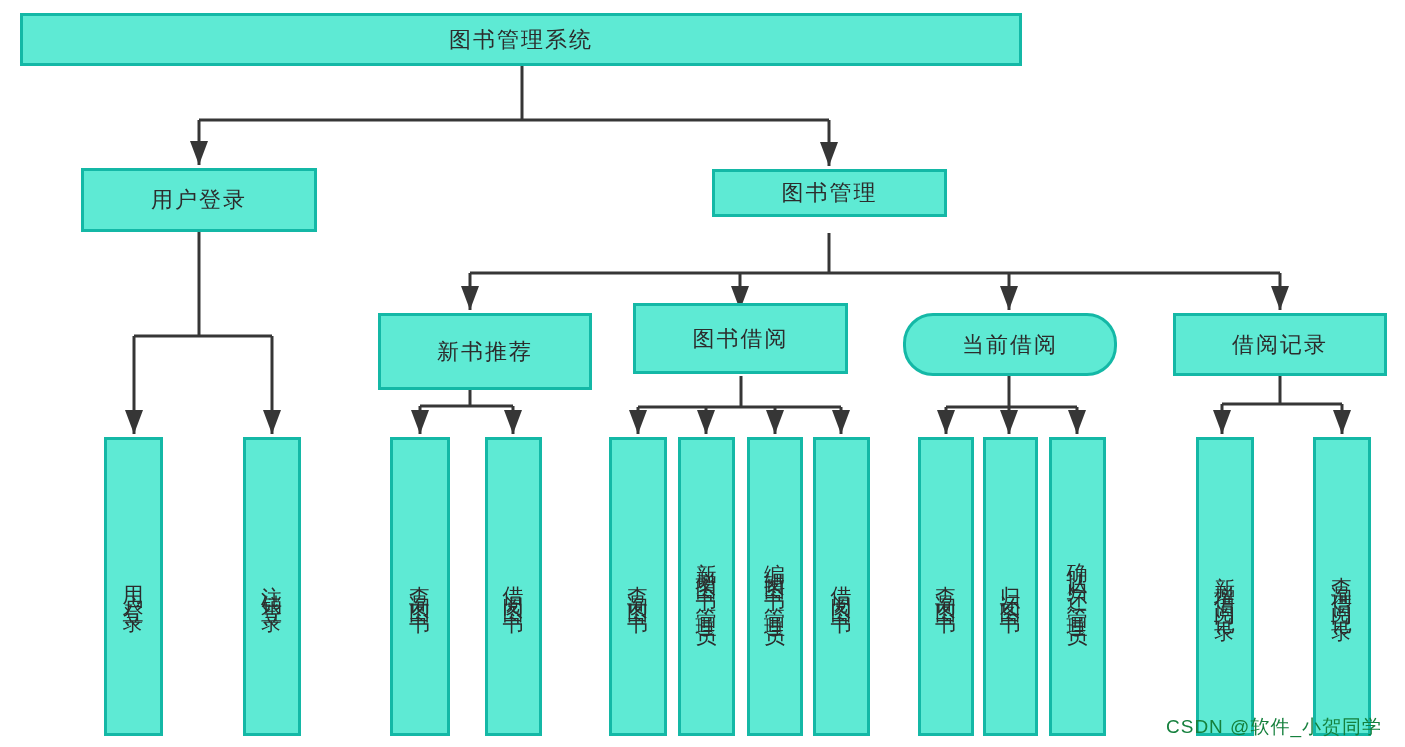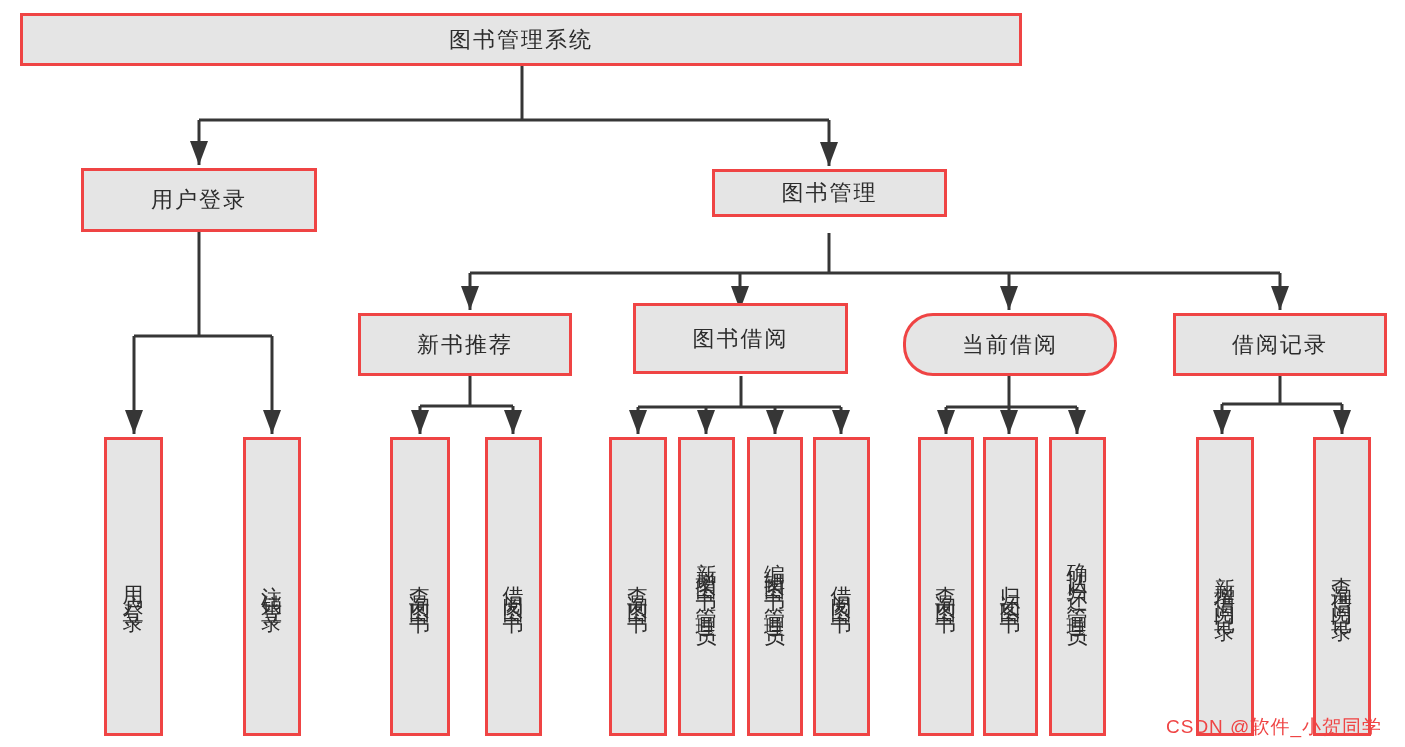--- a/index.html
+++ b/index.html
@@ -17,22 +17,22 @@
   }
   #connectors {
     position: absolute;
     left: 0;
     top: 0;
     pointer-events: none;
   }
   .box {
     position: absolute;
     box-sizing: border-box;
-    border: 3px solid #ef4444;
-    background: #e5e5e5;
+    border: 3px solid #14b8a6;
+    background: #5eead4;
     display: flex;
     align-items: center;
     justify-content: center;
     color: #2c2c2c;
     font-size: 22px;
     letter-spacing: 2px;
     text-align: center;
     white-space: nowrap;
   }
   .leaf {
@@ -41,21 +41,21 @@
     font-size: 21px;
     letter-spacing: 9px;
     white-space: normal;
     line-height: 1;
   }
   .watermark {
     position: absolute;
     left: 1166px;
     top: 714px;
     font-size: 19px;
-    color: #ef4444;
+    color: #15803d;
     letter-spacing: 1px;
     white-space: nowrap;
   }
 </style>
 </head>
 <body>
 
 <div id="stage">
 
   <svg id="connectors" width="1405" height="747" viewBox="0 0 1405 747">
@@ -106,21 +106,21 @@
       <path d="M1222,404 L1222,434" marker-end="url(#arrow)"></path>
       <path d="M1342,404 L1342,434" marker-end="url(#arrow)"></path>
     </g>
   </svg>
 
   <div class="box" style="left:20px; top:13px; width:1002px; height:53px;">图书管理系统</div>
 
   <div class="box" style="left:81px; top:168px; width:236px; height:64px;">用户登录</div>
   <div class="box" style="left:712px; top:169px; width:235px; height:48px;">图书管理</div>
 
-  <div class="box" style="left:358px; top:313px; width:214px; height:63px;">新书推荐</div>
+  <div class="box" style="left:378px; top:313px; width:214px; height:77px;">新书推荐</div>
   <div class="box" style="left:633px; top:303px; width:215px; height:71px;font-family:Liberation Serif, serif;">图书借阅</div>
   <div class="box" style="left:903px; top:313px; width:214px; height:63px;border-radius:30px;">当前借阅</div>
   <div class="box" style="left:1173px; top:313px; width:214px; height:63px;">借阅记录</div>
 
   <div class="box leaf" style="left:104px; top:437px; width:59px; height:299px;">用户登录</div>
   <div class="box leaf" style="left:243px; top:437px; width:58px; height:299px;">注销登录</div>
 
   <div class="box leaf" style="left:390px; top:437px; width:60px; height:299px;">查询图书</div>
   <div class="box leaf" style="left:485px; top:437px; width:57px; height:299px;">借阅图书</div>
 

